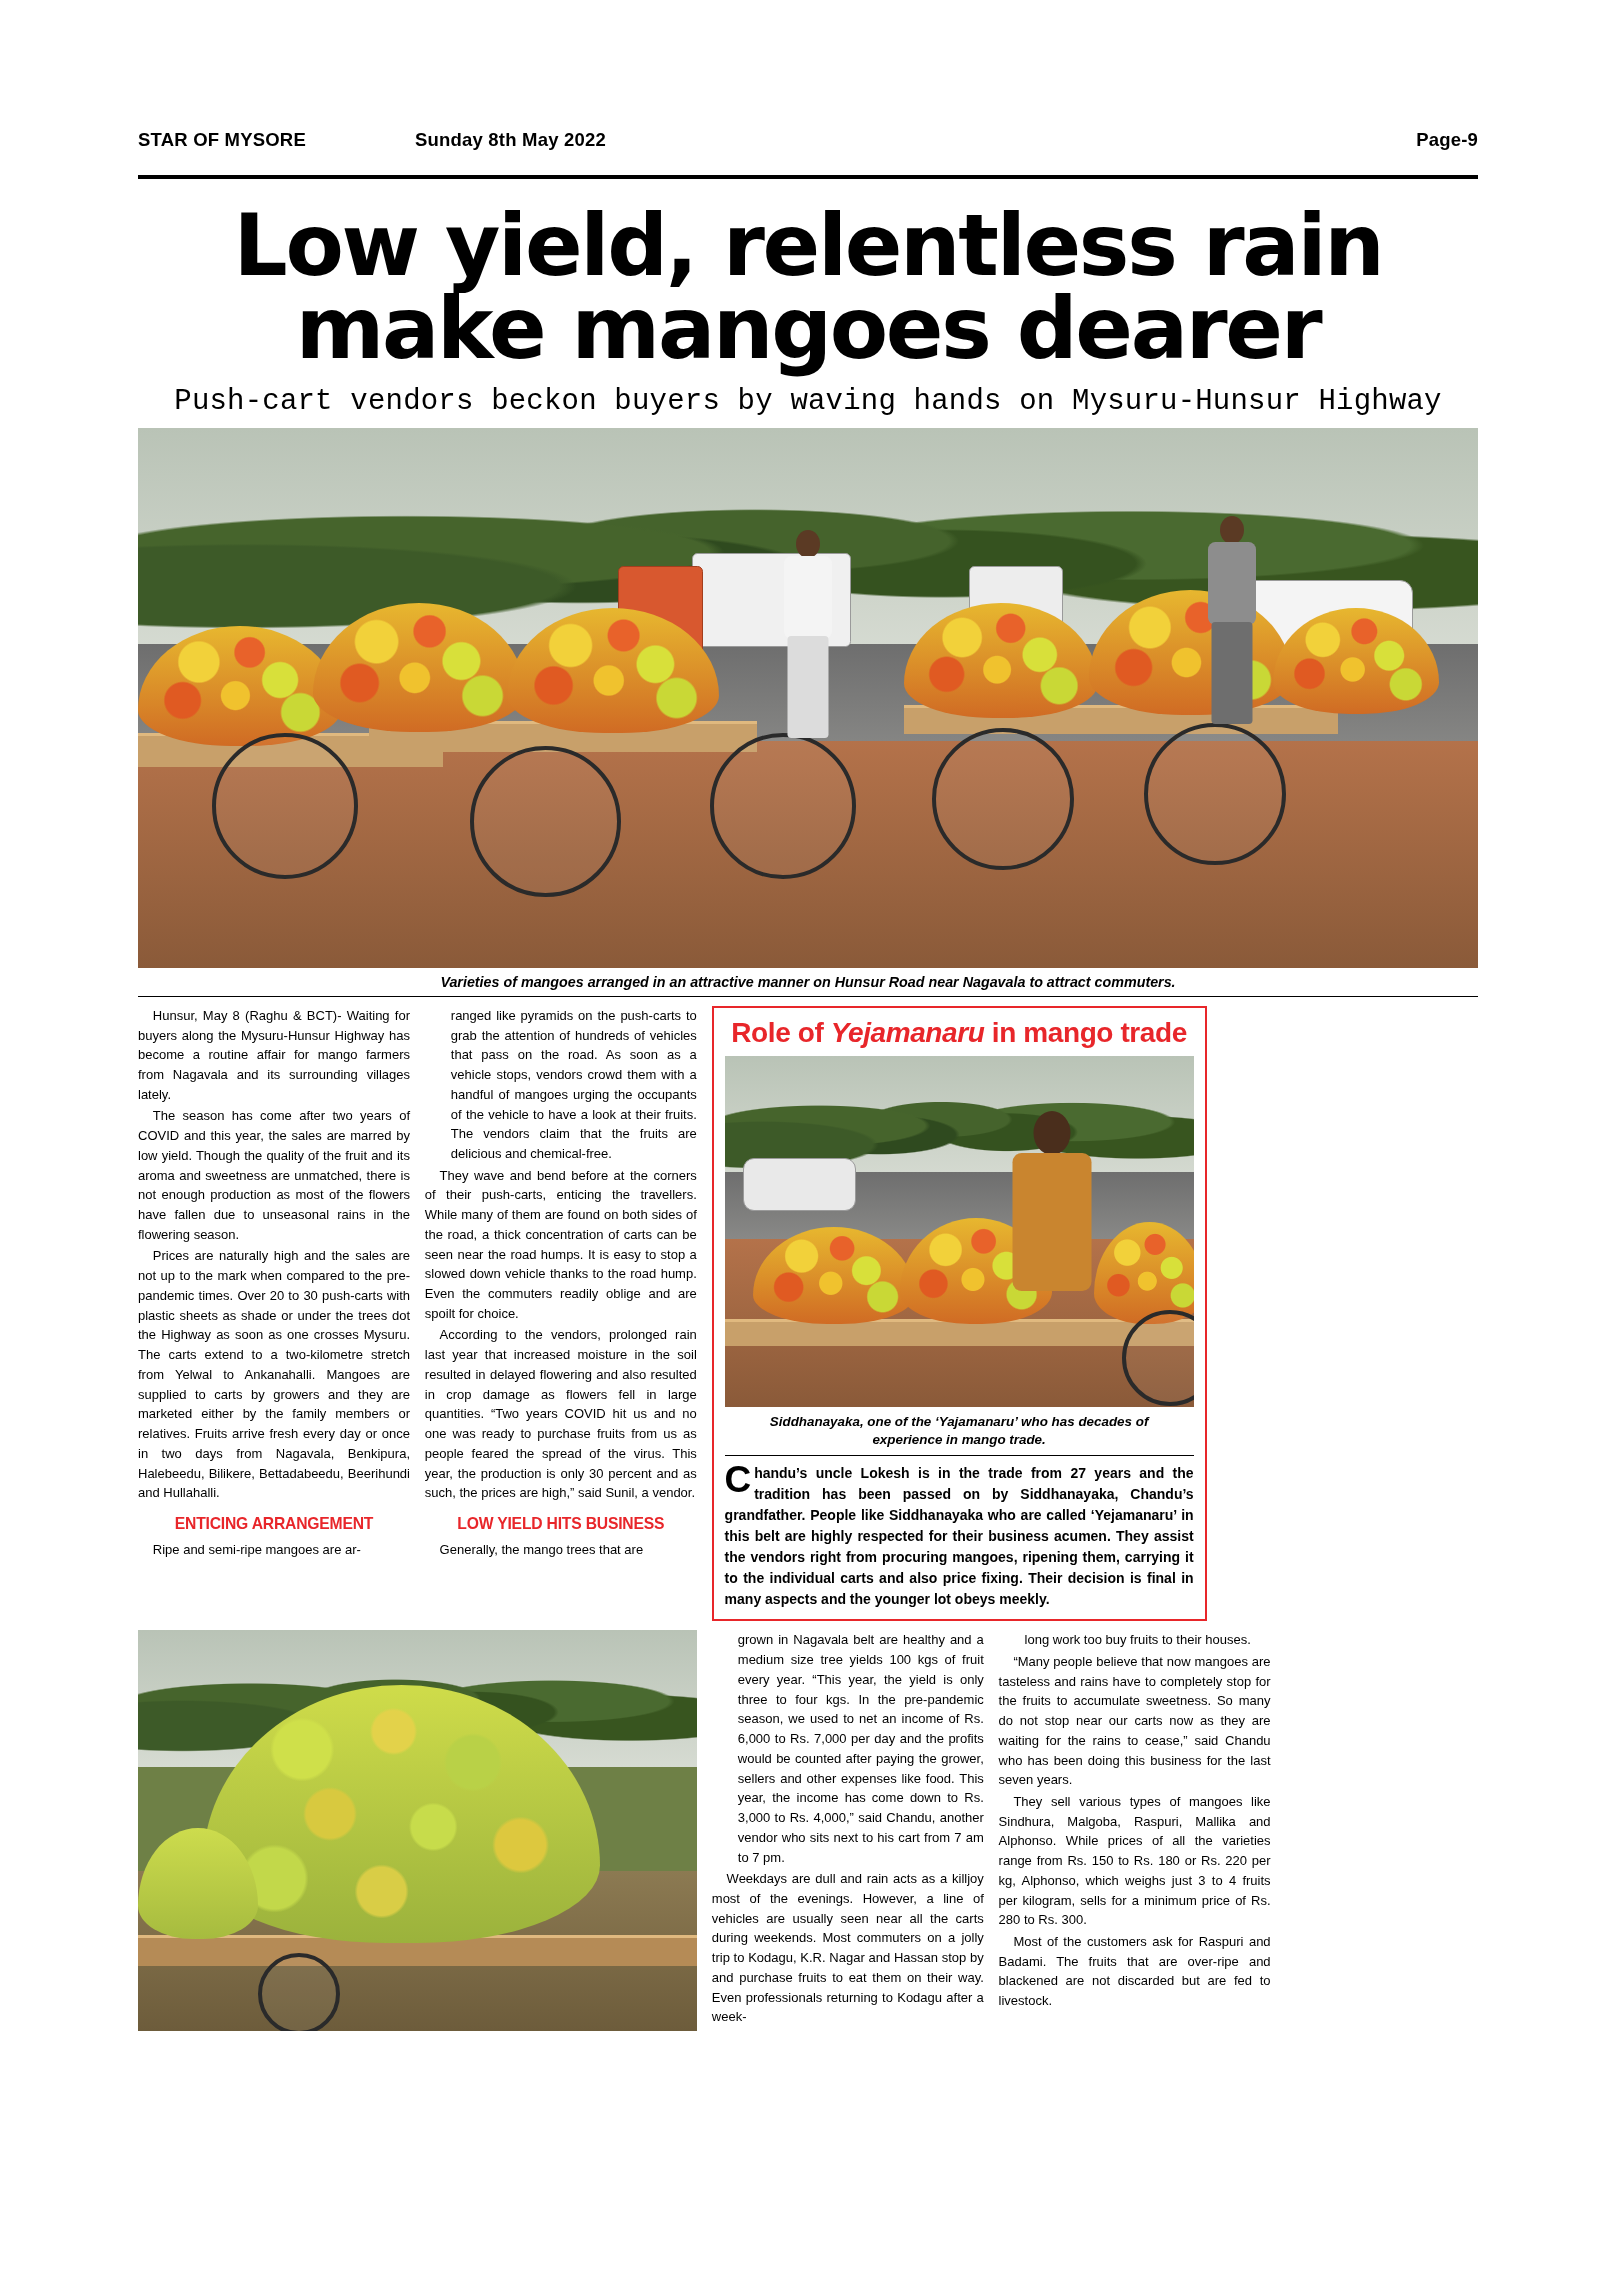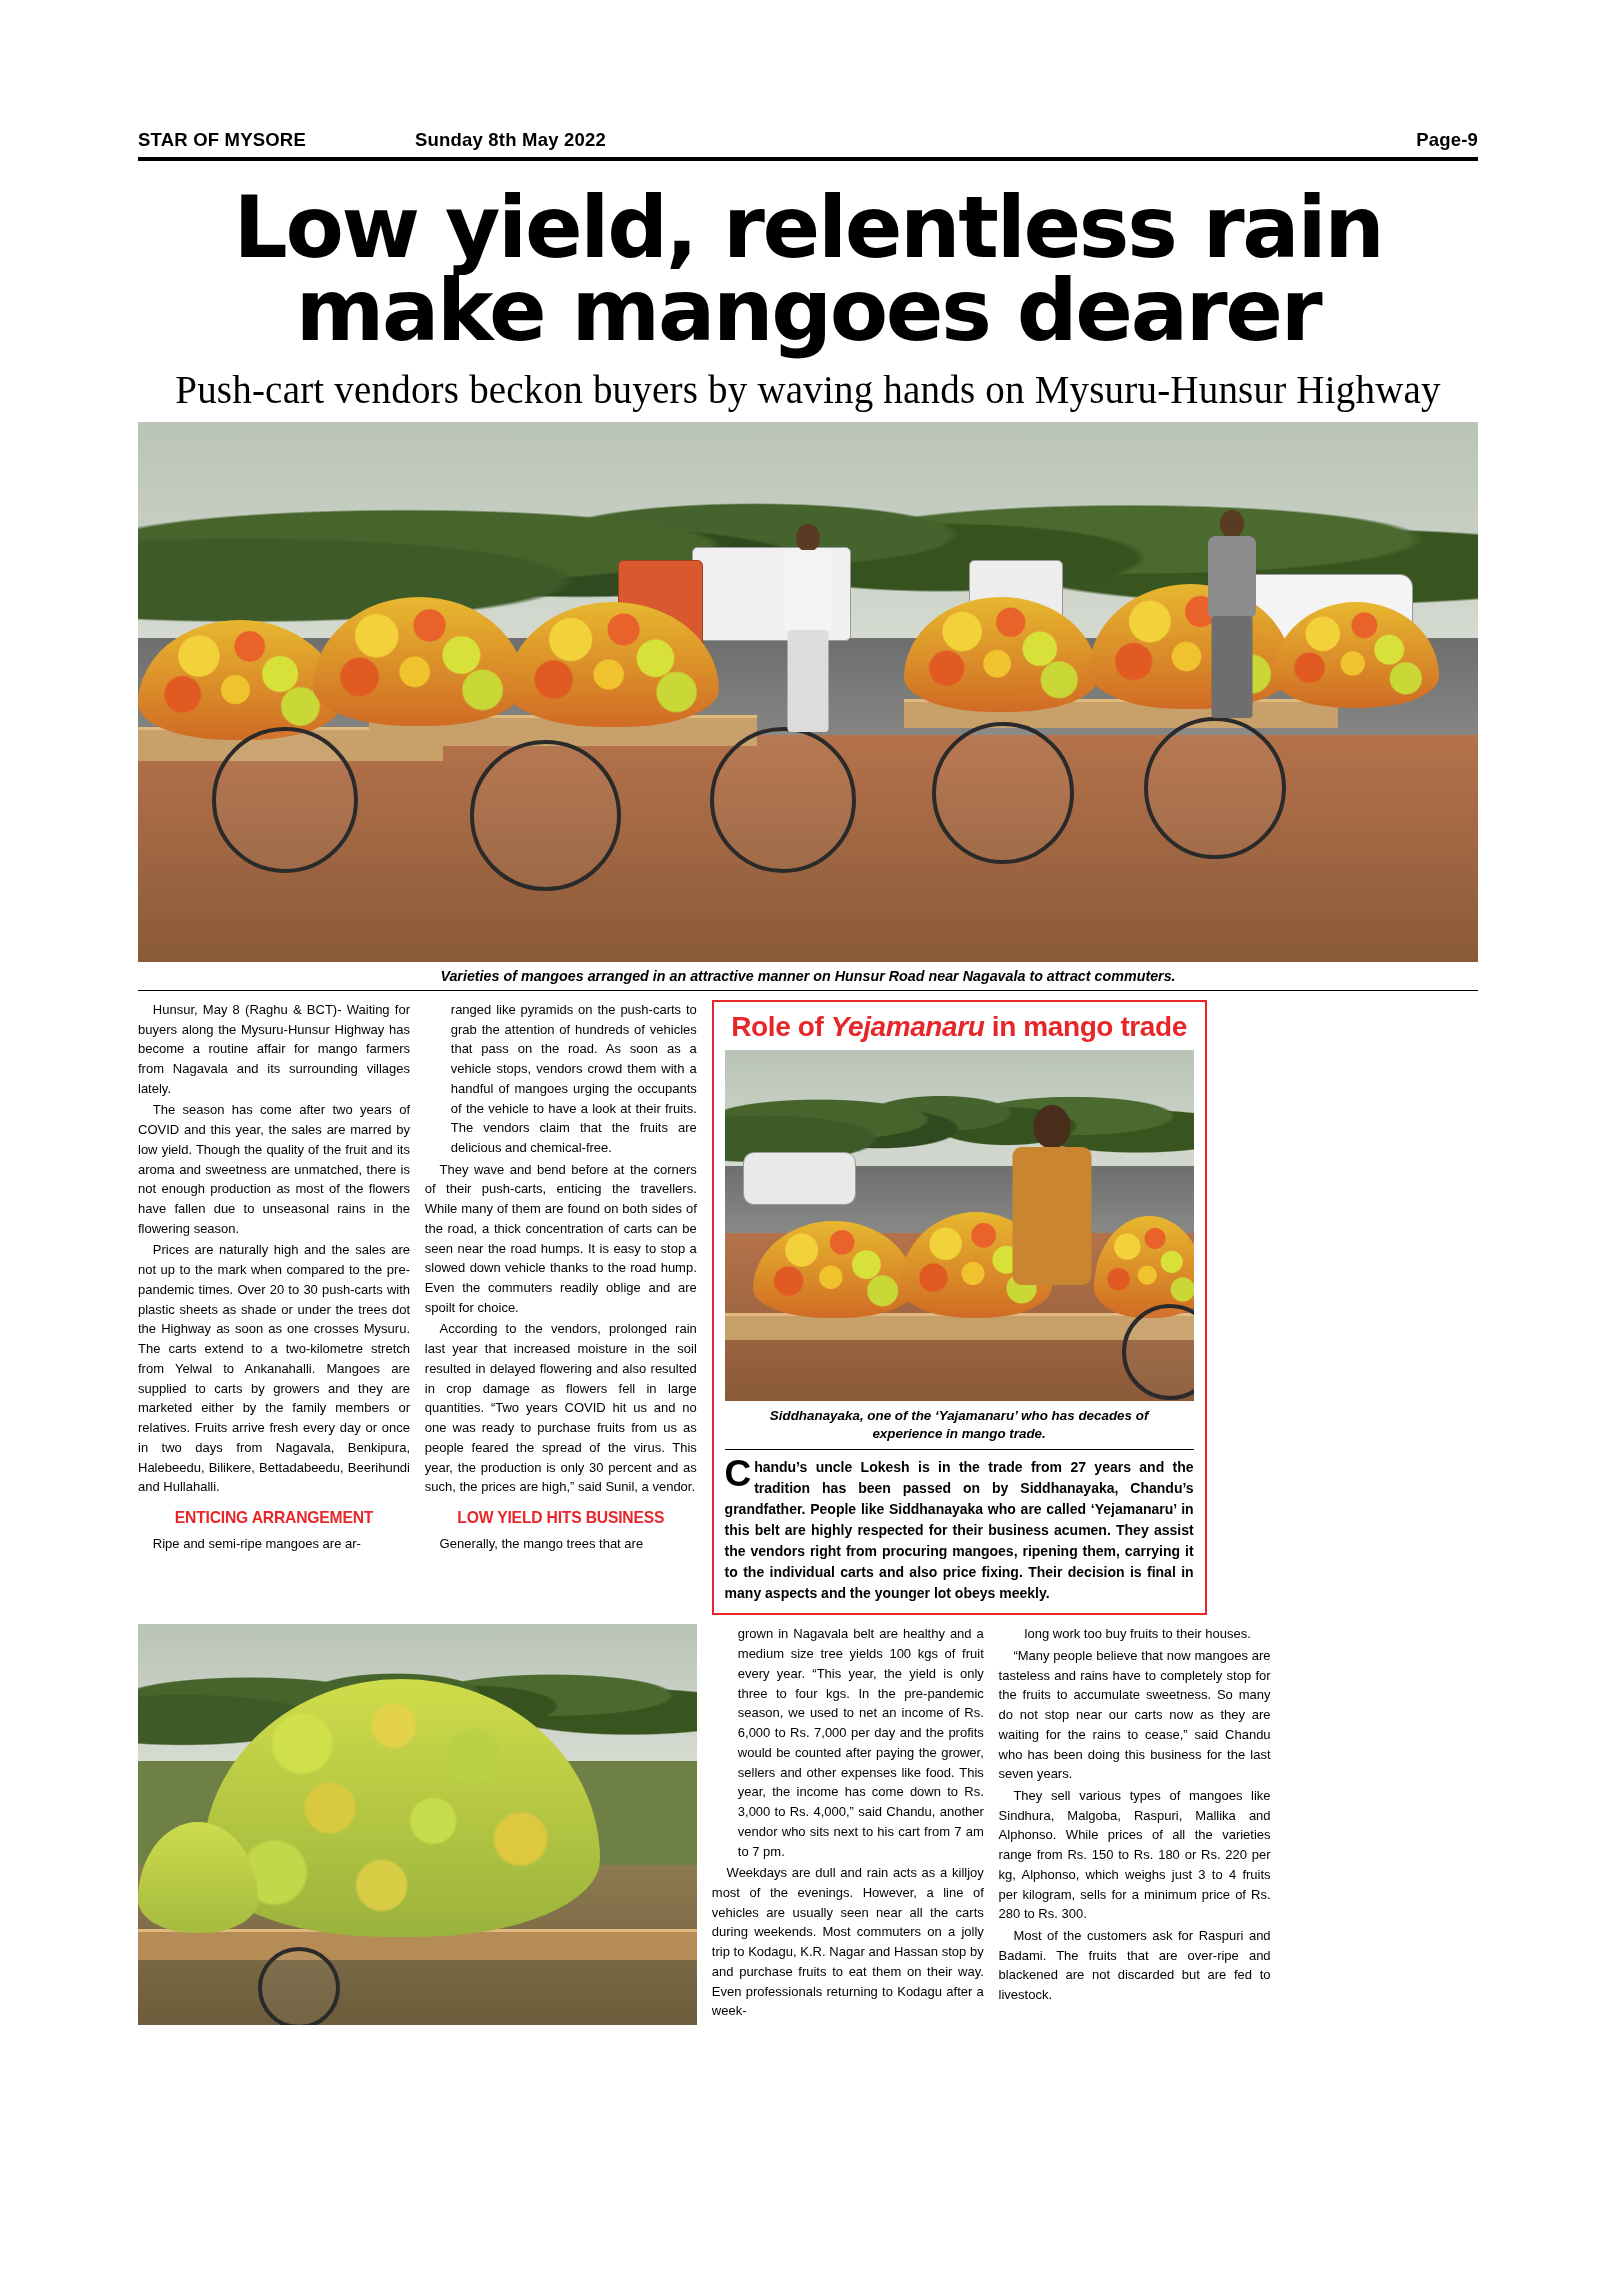--- a/index.html
+++ b/index.html
@@ -20,42 +20,42 @@
     top: 129px;
     width: 1340px;
   }
   
   .masthead {
     display: flex;
     align-items: flex-start;
     font-weight: bold;
     font-size: 18.5px;
     letter-spacing: 0.2px;
-    padding-bottom: 6px;
+    padding-bottom: 24px;
   }
   .masthead .paper { width: 277px; }
   .masthead .date { flex: 1; }
   .masthead .page-no { text-align: right; }
   .rule-thick {
     border-top: 4.6px solid #000;
     margin-bottom: 5.5px;
   }
   
   .headline {
     font-family: "DejaVu Sans", sans-serif;
     font-weight: bold;
     font-size: 85px;
     line-height: 0.98;
     text-align: center;
     letter-spacing: -2.3px;
     margin: 25px 0 0 0;
   }
   .subhead {
-    font-family: Liberation Serif, serif;
-    font-size: 39px;
+    font-family: Liberation Mono, monospace;
+    font-size: 29px;
     text-align: center;
     margin: 14.8px 0 9.2px 0;
     letter-spacing: 0.2px;
   }
   
   .photo-main {
     width: 100%;
     height: 540px;
     position: relative;
     overflow: hidden;

